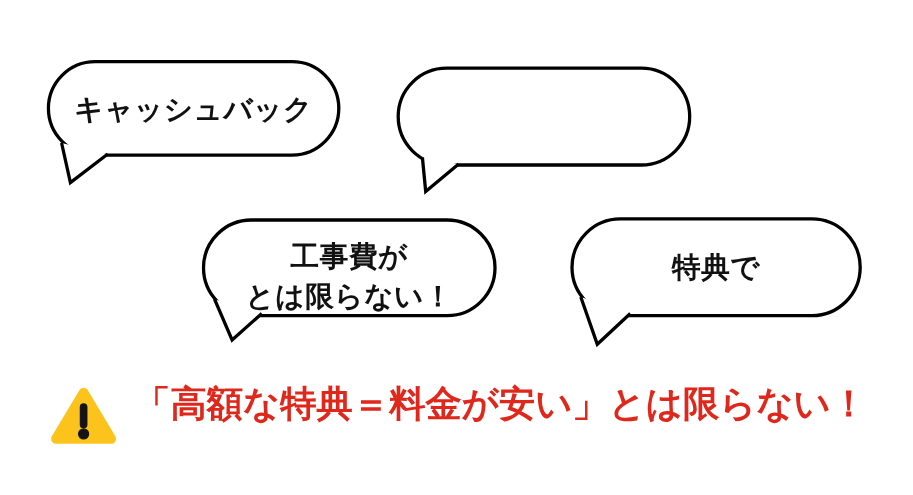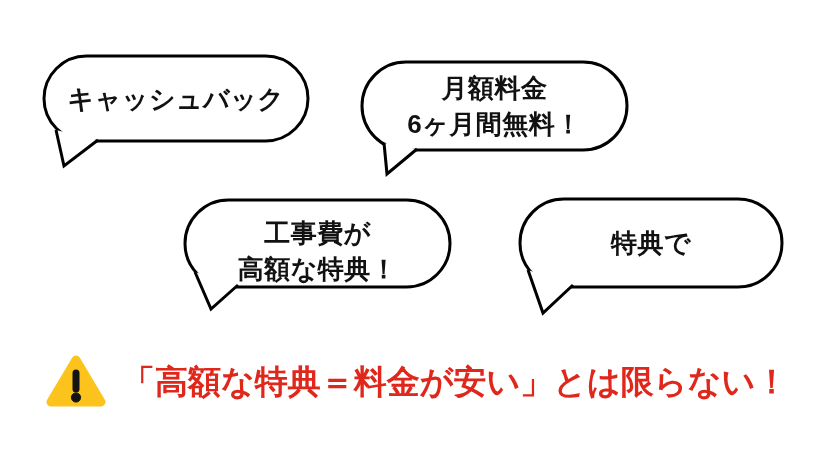--- a/index.html
+++ b/index.html
@@ -22,21 +22,21 @@
   .b1 .bubble-text{left:2px;top:2px;width:264px;height:85px;}
   .b2{left:360px;top:60px;width:269px;height:118px;}
   .b2 .bubble-text{left:2px;top:2px;width:265px;height:88px;}
   .b3{left:183px;top:198px;width:269px;height:115px;}
   .b3 .bubble-text{left:2px;top:2px;width:265px;height:101px;text-align:right;}
   .b4{left:518px;top:197px;width:266px;height:120px;}
   .b4 .bubble-text{left:2px;top:2px;width:262px;height:88px;gap:24px;}
 
   .warning-row{
     position:absolute;left:45px;top:350px;height:62px;
-    display:flex;align-items:center;gap:15px;
+    display:flex;gap:15px;
   }
   .warning-icon{flex:0 0 auto;display:block;}
   .warning-tri{fill:var(--warning-icon,#fcc31c);stroke:var(--warning-icon,#fcc31c);stroke-width:9;stroke-linejoin:round;}
   .warning-mark{stroke:var(--exclamation,#111);fill:var(--exclamation,#111);}
   .warning-text{
     font-weight:700;font-size:33px;line-height:1;color:var(--warning-text,#e0271b);
     white-space:nowrap;letter-spacing:0px;
   }
 </style>
 </head>
@@ -50,34 +50,30 @@
   <div class="bubble-text">
     <span>キャッシュバック</span>
   </div>
 </div>
 
 <div class="bubble b2">
   <svg width="269" height="118" viewBox="0 0 269 118" aria-hidden="true">
     <rect class="bubble-shape" x="2" y="2" width="265" height="88" rx="44" ry="44"></rect>
     <path class="bubble-tail" d="M 24,83 L 27,114 L 57,89"></path>
   </svg>
-  <div class="bubble-text">
-    <span>月額料金</span>
-    <span>6ヶ月間無料！</span>
-  </div>
 </div>
 
 <div class="bubble b3">
   <svg width="269" height="115" viewBox="0 0 269 115" aria-hidden="true">
     <rect class="bubble-shape" x="2" y="2" width="265" height="87" rx="43.5" ry="43.5"></rect>
     <path class="bubble-tail" d="M 12,74 L 28,111 L 55,87"></path>
   </svg>
   <div class="bubble-text">
     <span>工事費が</span>
-    <span>高額な特典！</span>
+    <span>とは限らない！</span>
   </div>
 </div>
 
 <div class="bubble b4">
   <svg width="266" height="120" viewBox="0 0 266 120" aria-hidden="true">
     <rect class="bubble-shape" x="2" y="2" width="262" height="88" rx="44" ry="44"></rect>
     <path class="bubble-tail" d="M 10,73 L 25,116 L 55,88"></path>
   </svg>
   <div class="bubble-text">
     <span>特典で</span>

